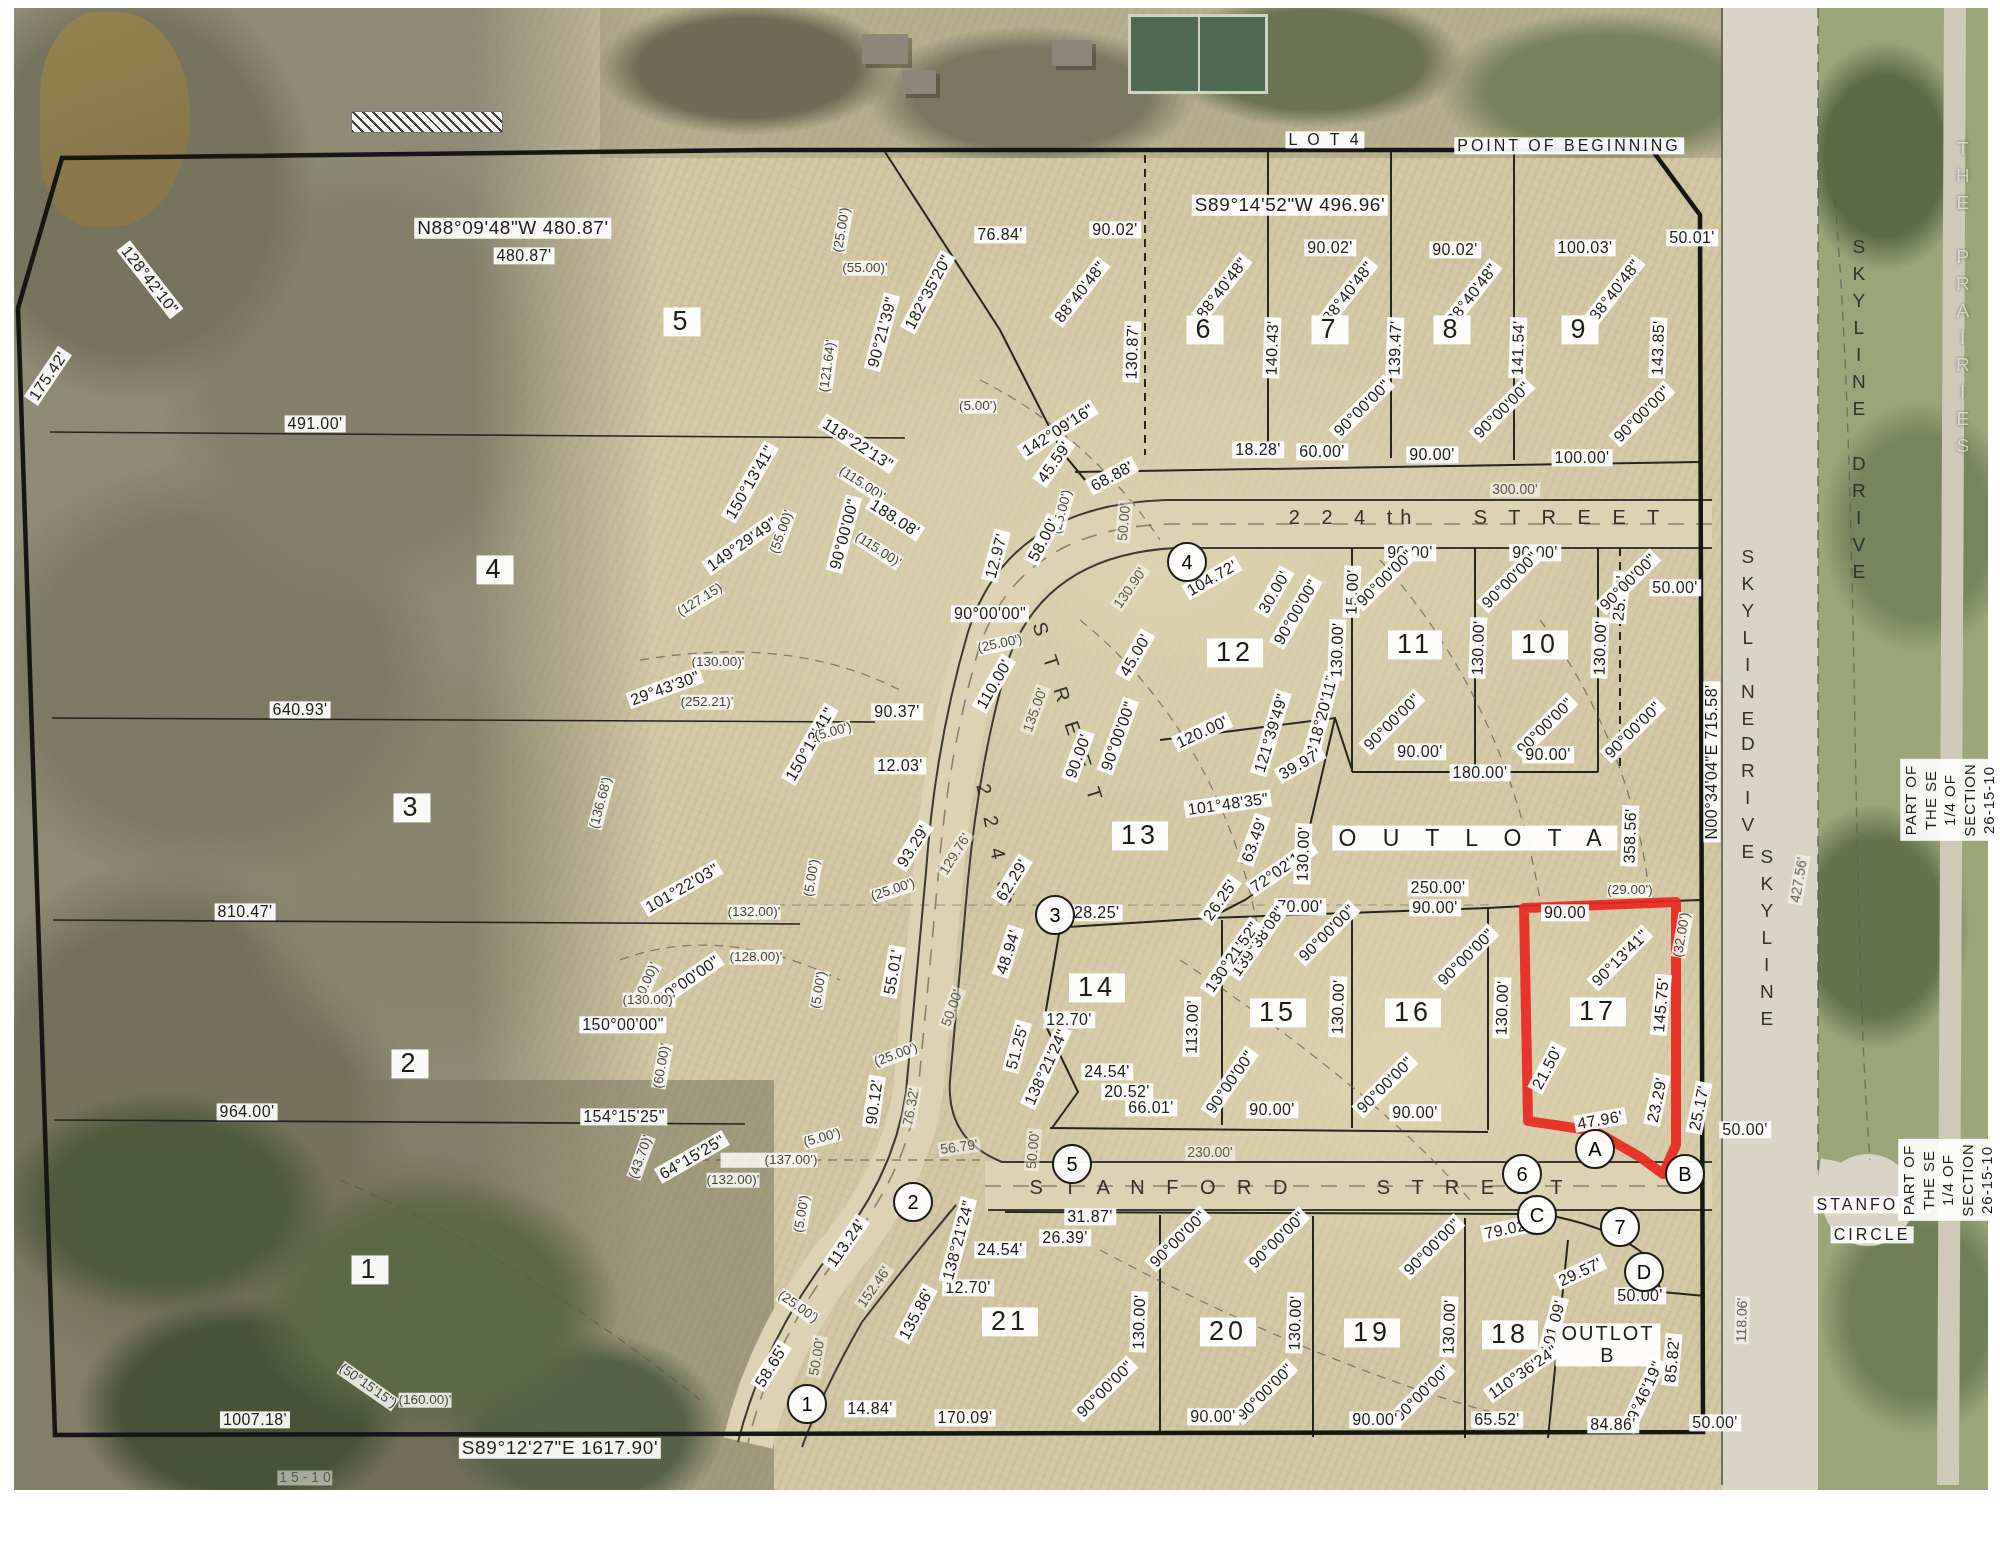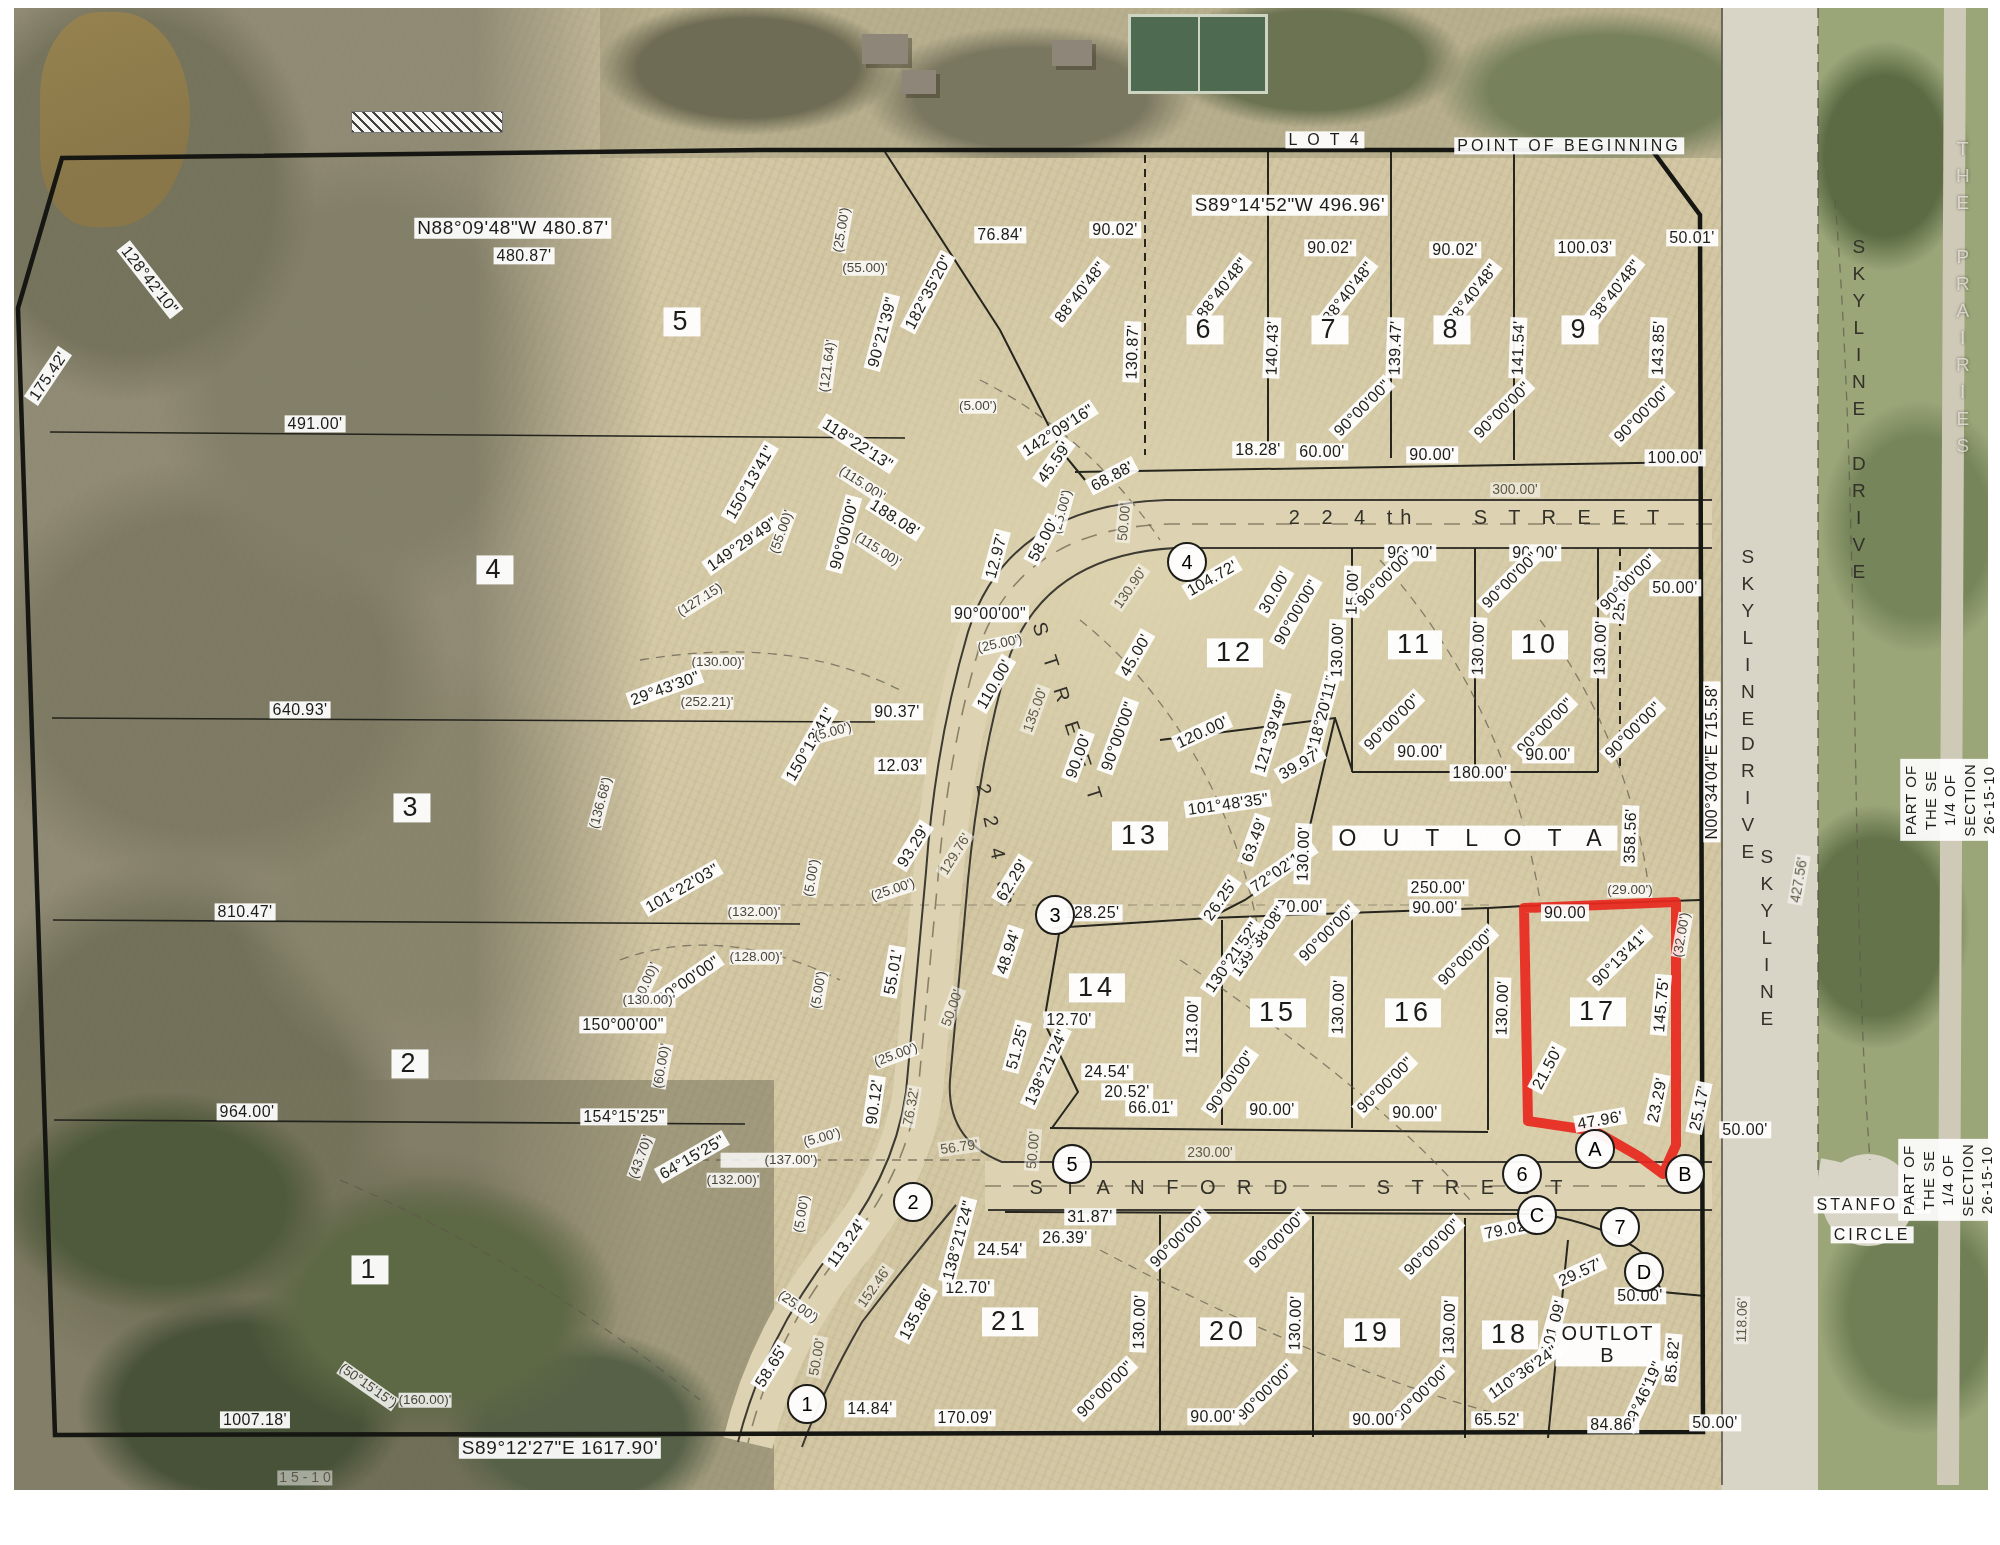--- a/index.html
+++ b/index.html
@@ -200,21 +200,21 @@
       <div class="mlab lotn" style="left: 410px; top: 1064px; transform: translate(-50%, -50%) rotate(0deg);">2</div>
       <div class="mlab lotn" style="left: 370px; top: 1270px; transform: translate(-50%, -50%) rotate(0deg);">1</div>
       <div class="mlab lb" style="left: 1132px; top: 352px; transform: translate(-50%, -50%) rotate(-88deg);">130.87'</div>
       <div class="mlab lb" style="left: 1272px; top: 348px; transform: translate(-50%, -50%) rotate(-88deg);">140.43'</div>
       <div class="mlab lb" style="left: 1395px; top: 348px; transform: translate(-50%, -50%) rotate(-88deg);">139.47'</div>
       <div class="mlab lb" style="left: 1518px; top: 348px; transform: translate(-50%, -50%) rotate(-88deg);">141.54'</div>
       <div class="mlab lb" style="left: 1658px; top: 348px; transform: translate(-50%, -50%) rotate(-88deg);">143.85'</div>
       <div class="mlab lb" style="left: 1258px; top: 450px; transform: translate(-50%, -50%) rotate(0deg);">18.28'</div>
       <div class="mlab lb" style="left: 1322px; top: 452px; transform: translate(-50%, -50%) rotate(0deg);">60.00'</div>
       <div class="mlab lb" style="left: 1432px; top: 455px; transform: translate(-50%, -50%) rotate(0deg);">90.00'</div>
-      <div class="mlab lb" style="left: 1675px; top: 458px; transform: translate(-50%, -50%) rotate(0deg);">100.00'</div>
+      <div class="mlab lb" style="left: 1582px; top: 458px; transform: translate(-50%, -50%) rotate(0deg);">100.00'</div>
       <div class="mlab lb" style="left: 1362px; top: 408px; transform: translate(-50%, -50%) rotate(-45deg);">90°00'00"</div>
       <div class="mlab lb" style="left: 1502px; top: 410px; transform: translate(-50%, -50%) rotate(-45deg);">90°00'00"</div>
       <div class="mlab lb" style="left: 1642px; top: 414px; transform: translate(-50%, -50%) rotate(-45deg);">90°00'00"</div>
       <div class="mlab lb" style="left: 1112px; top: 476px; transform: translate(-50%, -50%) rotate(-28deg);">68.88'</div>
       <div class="mlab lb" style="left: 1054px; top: 462px; transform: translate(-50%, -50%) rotate(-55deg);">45.59'</div>
       <div class="mlab par" style="left: 842px; top: 230px; transform: translate(-50%, -50%) rotate(-80deg);">(25.00')</div>
       <div class="mlab par" style="left: 865px; top: 268px; transform: translate(-50%, -50%) rotate(0deg);">(55.00)'</div>
       <div class="mlab lb" style="left: 928px; top: 292px; transform: translate(-50%, -50%) rotate(-62deg);">182°35'20"</div>
       <div class="mlab lb" style="left: 882px; top: 332px; transform: translate(-50%, -50%) rotate(-75deg);">90°21'39"</div>
       <div class="mlab par" style="left: 828px; top: 366px; transform: translate(-50%, -50%) rotate(-82deg);">(121.64)'</div>

